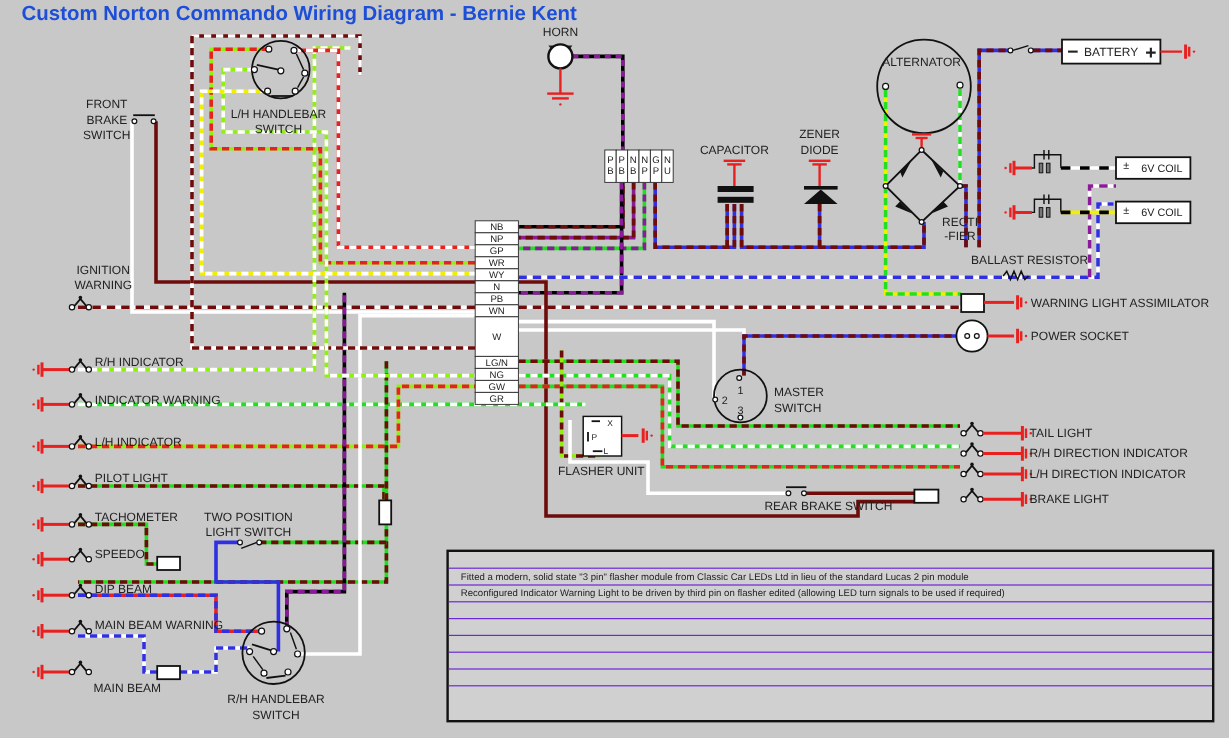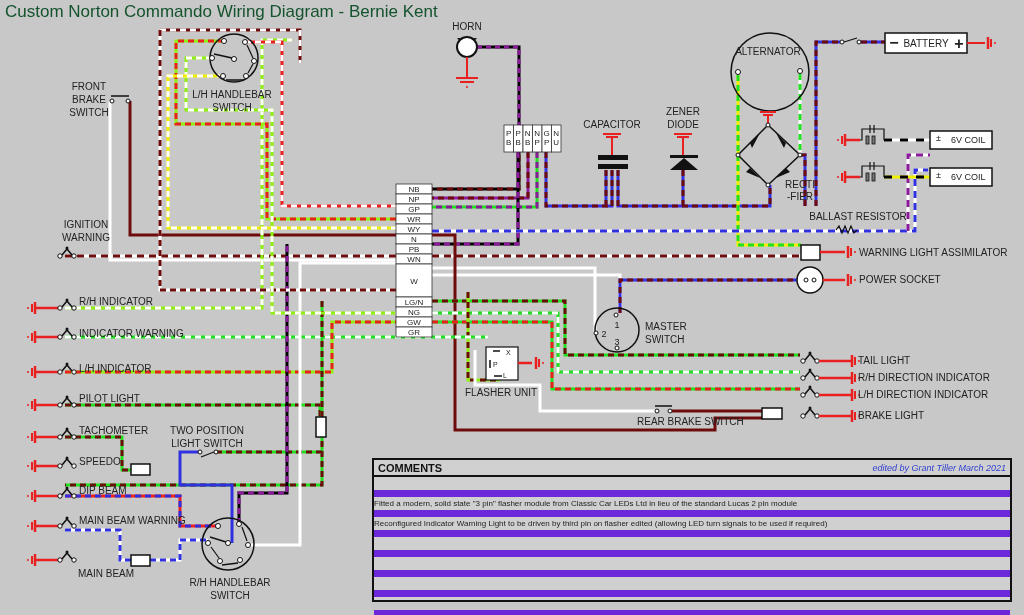--- a/index.html
+++ b/index.html
@@ -1,24 +1,24 @@
 <!DOCTYPE html>
 <html><head>
 <meta charset="utf-8">
 <style>
   html, body { margin:0; padding:0; }
   body { width:1024px; height:615px; background:#c8c8c8; overflow:hidden; position:relative; font-family:"Liberation Sans", sans-serif; }
   #diagram { position:absolute; left:0; top:0; }
-  .title { position:absolute; left:5px; top:2px; font-size:17px; font-weight:normal; color:#14532d; font-family:"Liberation Sans", sans-serif; }
+  .title { position:absolute; left:18px; top:2px; font-size:17px; font-weight:bold; color:#1d4ed8; font-family:"Liberation Sans", sans-serif; }
   svg text { font-family:"Liberation Sans", sans-serif; fill:#222; }
   .comments { position:absolute; left:372px; top:458px; width:636px; height:140px; border:2px solid #111; background:#d0d0d0; font-family:"Liberation Sans", sans-serif; }
   .comments .head { height:15px; border-bottom:2px solid #111; display:flex; justify-content:space-between; align-items:center; padding:0 4px; }
   .comments .head .h { font-size:11px; font-weight:bold; color:#111; }
   .comments .head .ed { font-size:9px; font-style:italic; color:#3040d0; }
-  .comments .row { height:13px; border-bottom:7px solid #6d28d9; font-size:8px; color:#222; line-height:13px; white-space:nowrap; overflow:hidden; }
+  .comments .row { height:13px; border-bottom:1px solid #6d28d9; font-size:8px; color:#222; padding-left:10px; line-height:13px; white-space:nowrap; overflow:hidden; }
 </style>
 </head>
 <body>
 
 <div class="title">Custom Norton Commando Wiring Diagram - Bernie Kent</div>
 
 <svg id="diagram" width="1024" height="615" viewBox="0 0 1024 615">
   <g id="wires">
       <g>
         <path d="M477 47 L519 47 L519 125" fill="none" stroke="#000000" stroke-width="3" stroke-linejoin="miter"></path>
@@ -662,24 +662,20 @@
         <line x1="991" y1="39" x2="991" y2="47" stroke="#e82020" stroke-width="2"></line>
         <circle cx="995" cy="43" r="1" fill="#e82020"></circle>
         <line x1="536" y1="357" x2="536" y2="369" stroke="#e82020" stroke-width="2.5"></line>
         <line x1="539" y1="359" x2="539" y2="367" stroke="#e82020" stroke-width="2"></line>
         <circle cx="543" cy="363" r="1" fill="#e82020"></circle>
       </g>
   </g>
 </svg>
 
 <div class="comments">
-  <div class="head">
-    <span class="h">COMMENTS</span>
-    <span class="ed">edited by Grant Tiller  March 2021</span>
-  </div>
   <div id="crows">
       <div class="row"></div>
       <div class="row">Fitted a modern, solid state "3 pin" flasher module from Classic Car LEDs Ltd in lieu of the standard Lucas 2 pin module</div>
       <div class="row">Reconfigured Indicator Warning Light to be driven by third pin on flasher edited (allowing LED turn signals to be used if required)</div>
       <div class="row"></div>
       <div class="row"></div>
       <div class="row"></div>
       <div class="row"></div>
       <div class="row"></div>
     </div>

